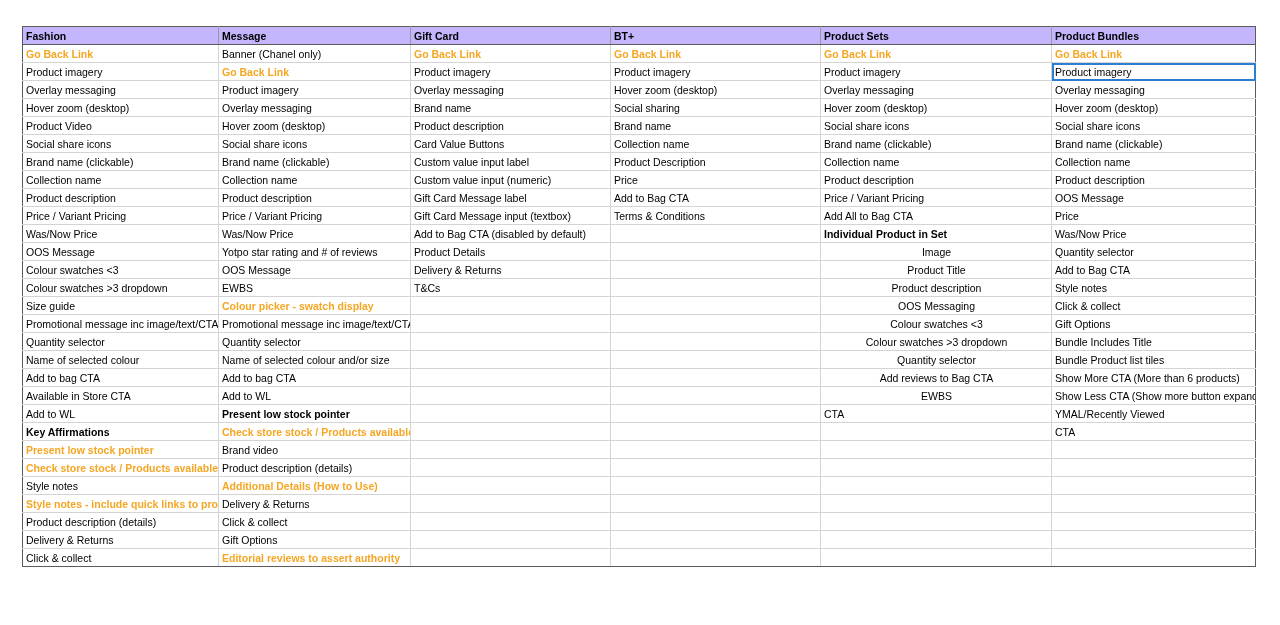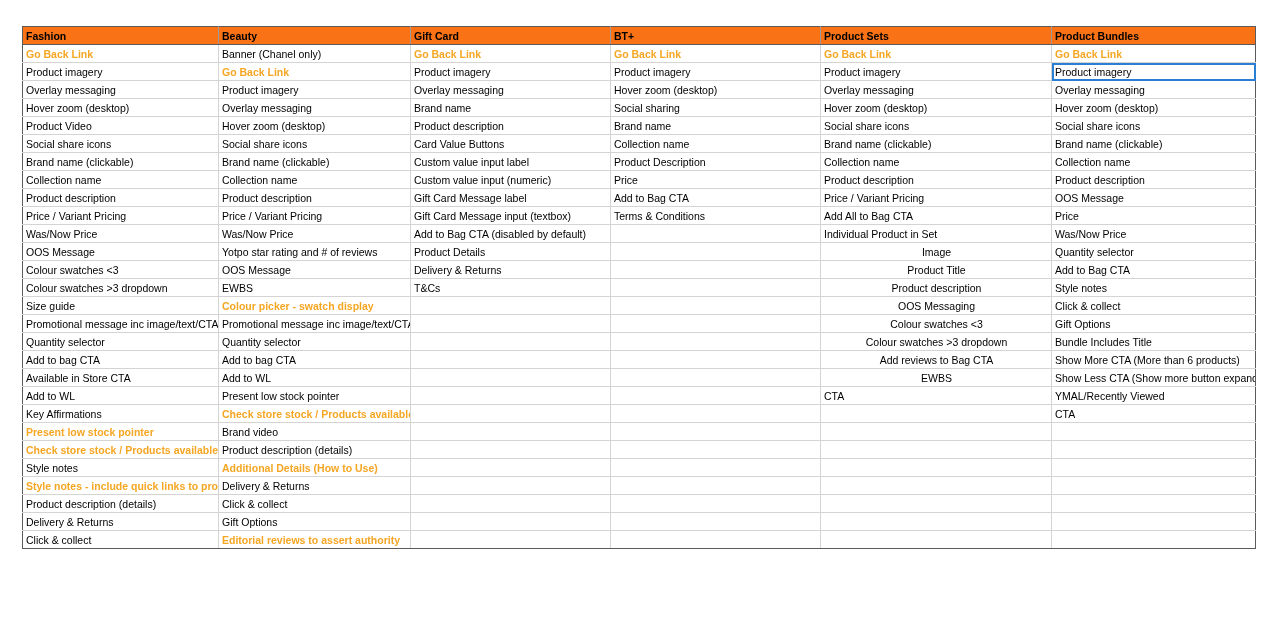--- a/index.html
+++ b/index.html
@@ -40,41 +40,41 @@
     padding: 0 2px 0 3px;
     border: 1px solid #d4d4d4;
     vertical-align: middle;
     white-space: nowrap;
     overflow: hidden;
     line-height: 16px;
     box-sizing: border-box;
   }
 
   table.grid thead th {
-    background: #f97316;
+    background: #c4b5fd;
     font-weight: bold;
     text-align: left;
     border-top: 1.6px solid #5b5b5b;
     border-bottom: 1.6px solid #5b5b5b;
     border-left: 1px solid #9a9a9a;
     border-right: 1px solid #9a9a9a;
     font-size: 10.5px;
   }
 
   table.grid thead th.first { border-left: 1.6px solid #5b5b5b; }
   table.grid thead th.last  { border-right: 1.6px solid #5b5b5b; }
 
   table.grid td.edge-left  { border-left: 1.6px solid #5b5b5b; }
   table.grid td.edge-right { border-right: 1.6px solid #5b5b5b; }
   table.grid tr.last-row td { border-bottom: 1.6px solid #5b5b5b; }
 
   td.empty { }
 
   .v-orange { color: #f5a623; font-weight: bold; }
-  .v-bold   { color: #000000; font-weight: normal; margin-left: 29px; }
+  .v-bold   { color: #000000; font-weight: bold; margin-left: 29px; }
   .v-center { text-align: center; margin-top: 20px; }
 
   td.selected {
     outline: 2px solid #2a7fd4;
     outline-offset: -2px;
     position: relative;
     z-index: 3;
   }
 </style>
 </head>
@@ -86,21 +86,21 @@
       <col class="c-fashion">
       <col class="c-beauty">
       <col class="c-giftcard">
       <col class="c-btplus">
       <col class="c-sets">
       <col class="c-bundles">
     </colgroup>
     <thead>
       <tr id="header-row">
           <th class="first">Fashion</th>
-          <th>Beauty</th>
+          <th>Message</th>
           <th>Gift Card</th>
           <th>BT+</th>
           <th>Product Sets</th>
           <th class="last">Product Bundles</th>
         </tr>
     </thead>
     <tbody id="body-rows">
         <tr>
           <td class="v-orange edge-left">Go Back Link</td>
           <td>Banner (Chanel only)</td>
@@ -231,20 +231,28 @@
         </tr>
         <tr>
           <td class="edge-left">Quantity selector</td>
           <td>Quantity selector</td>
           <td class="empty"></td>
           <td class="empty"></td>
           <td class="v-center">Colour swatches &gt;3 dropdown</td>
           <td class="edge-right">Bundle Includes Title</td>
         </tr>
         <tr>
+          <td class="edge-left">Name of selected colour</td>
+          <td>Name of selected colour and/or size</td>
+          <td class="empty"></td>
+          <td class="empty"></td>
+          <td class="v-center">Quantity selector</td>
+          <td class="edge-right">Bundle Product list tiles</td>
+        </tr>
+        <tr>
           <td class="edge-left">Add to bag CTA</td>
           <td>Add to bag CTA</td>
           <td class="empty"></td>
           <td class="empty"></td>
           <td class="v-center">Add reviews to Bag CTA</td>
           <td class="edge-right">Show More CTA (More than 6 products)</td>
         </tr>
         <tr>
           <td class="edge-left">Available in Store CTA</td>
           <td>Add to WL</td>

